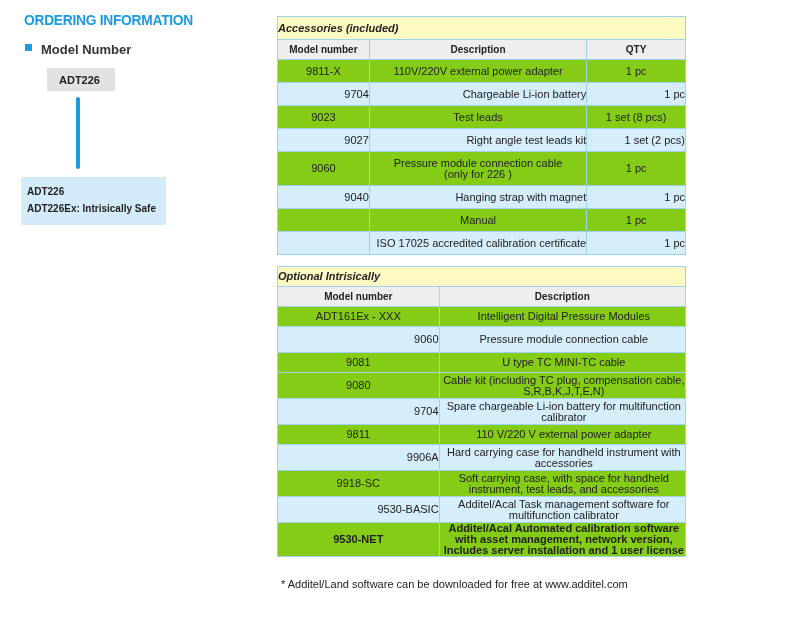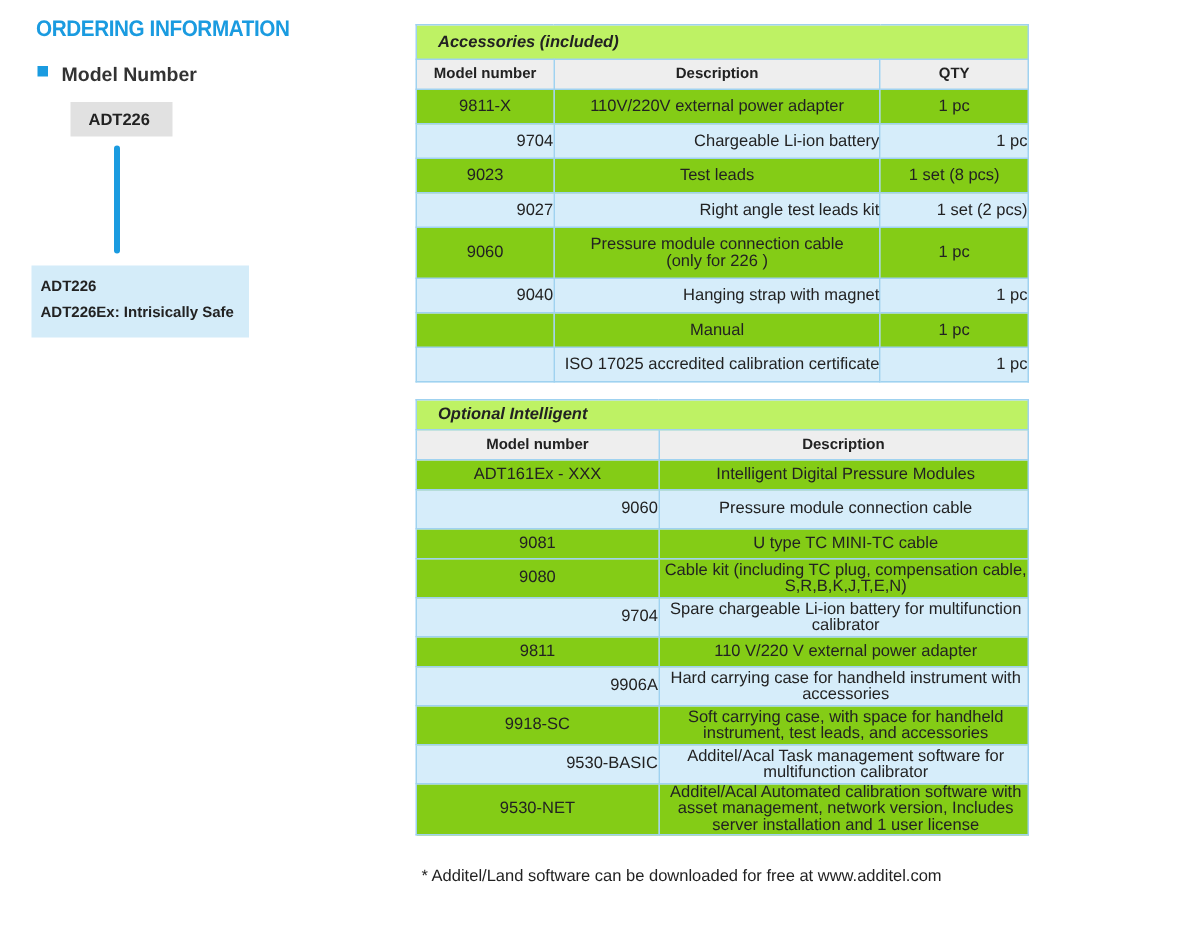--- a/index.html
+++ b/index.html
@@ -29,41 +29,41 @@
   }
   .variants-box {
     position: absolute; left: 21px; top: 177px; width: 145px; height: 48px;
     background: #d4ecf9; padding: 6px 0 0 6px;
     font-size: 10px; font-weight: bold; color: #222; line-height: 17px;
   }
 
   table { border-collapse: collapse; position: absolute; font-size: 11px; color: #222; }
   table td, table th { border: 1px solid #9fd2f0; text-align: center; vertical-align: middle; font-weight: normal; }
   .tbl-title-cell {
-    background: #bef264; text-align: left !important; font-style: italic; font-weight: bold !important;
-    font-size: 11px; padding-left: 14px; height: 20px;
+    background: #fef9c3; text-align: left !important; font-style: italic; font-weight: bold !important;
+    font-size: 11px; height: 20px;
   }
   .tbl-head th { background: #eeeeee; font-weight: bold; font-size: 10px; height: 20px; }
   tr.row-white td { background: #84cc16; }
   tr.row-blue td { background: #d6edfa; text-align: right; }
 
   #tbl-included { left: 277px; top: 16px; width: 409px; }
   #tbl-included td { height: 23px; }
   #tbl-included tr.tall td { height: 34px; line-height: 11px; }
   #tbl-included col.c1 { width: 92px; }
   #tbl-included col.c2 { width: 218px; }
   #tbl-included col.c3 { width: 99px; }
 
   #tbl-optional { left: 277px; top: 266px; width: 409px; }
   #tbl-optional col.c1 { width: 162px; }
   #tbl-optional col.c2 { width: 247px; }
   #tbl-optional td { height: 20px; line-height: 11px; }
   #tbl-optional td.desc { text-align: center; padding-left: 3px; font-size: 11px; }
   #tbl-optional tr.h2 td { height: 26px; }
-  #tbl-optional tr.h3 td { height: 21px; }
+  #tbl-optional tr.h3 td { height: 21px; font-weight: bold; }
 
   .footnote {
     position: absolute; left: 281px; top: 578px; font-size: 11px; color: #222;
   }
 </style>
 </head>
 <body>
 
 <div class="section-title">ORDERING INFORMATION</div>
 
@@ -140,21 +140,21 @@
 </tbody>
   </table>
 
 <table id="tbl-optional">
   <colgroup>
       <col class="c1">
       <col class="c2">
     </colgroup>
   <tbody>
       <tr>
-    <td colspan="2" class="tbl-title-cell">Optional Intelligent</td>
+    <td colspan="2" class="tbl-title-cell">Optional Intrisically</td>
   </tr>
   <tr class="tbl-head">
     <th>Model number</th>
     <th>Description</th>
   </tr>
   <tr class="row-white">
     <td>ADT161Ex - XXX</td>
     <td class="desc">Intelligent Digital Pressure Modules</td>
   </tr>
   <tr class="row-blue h2">

